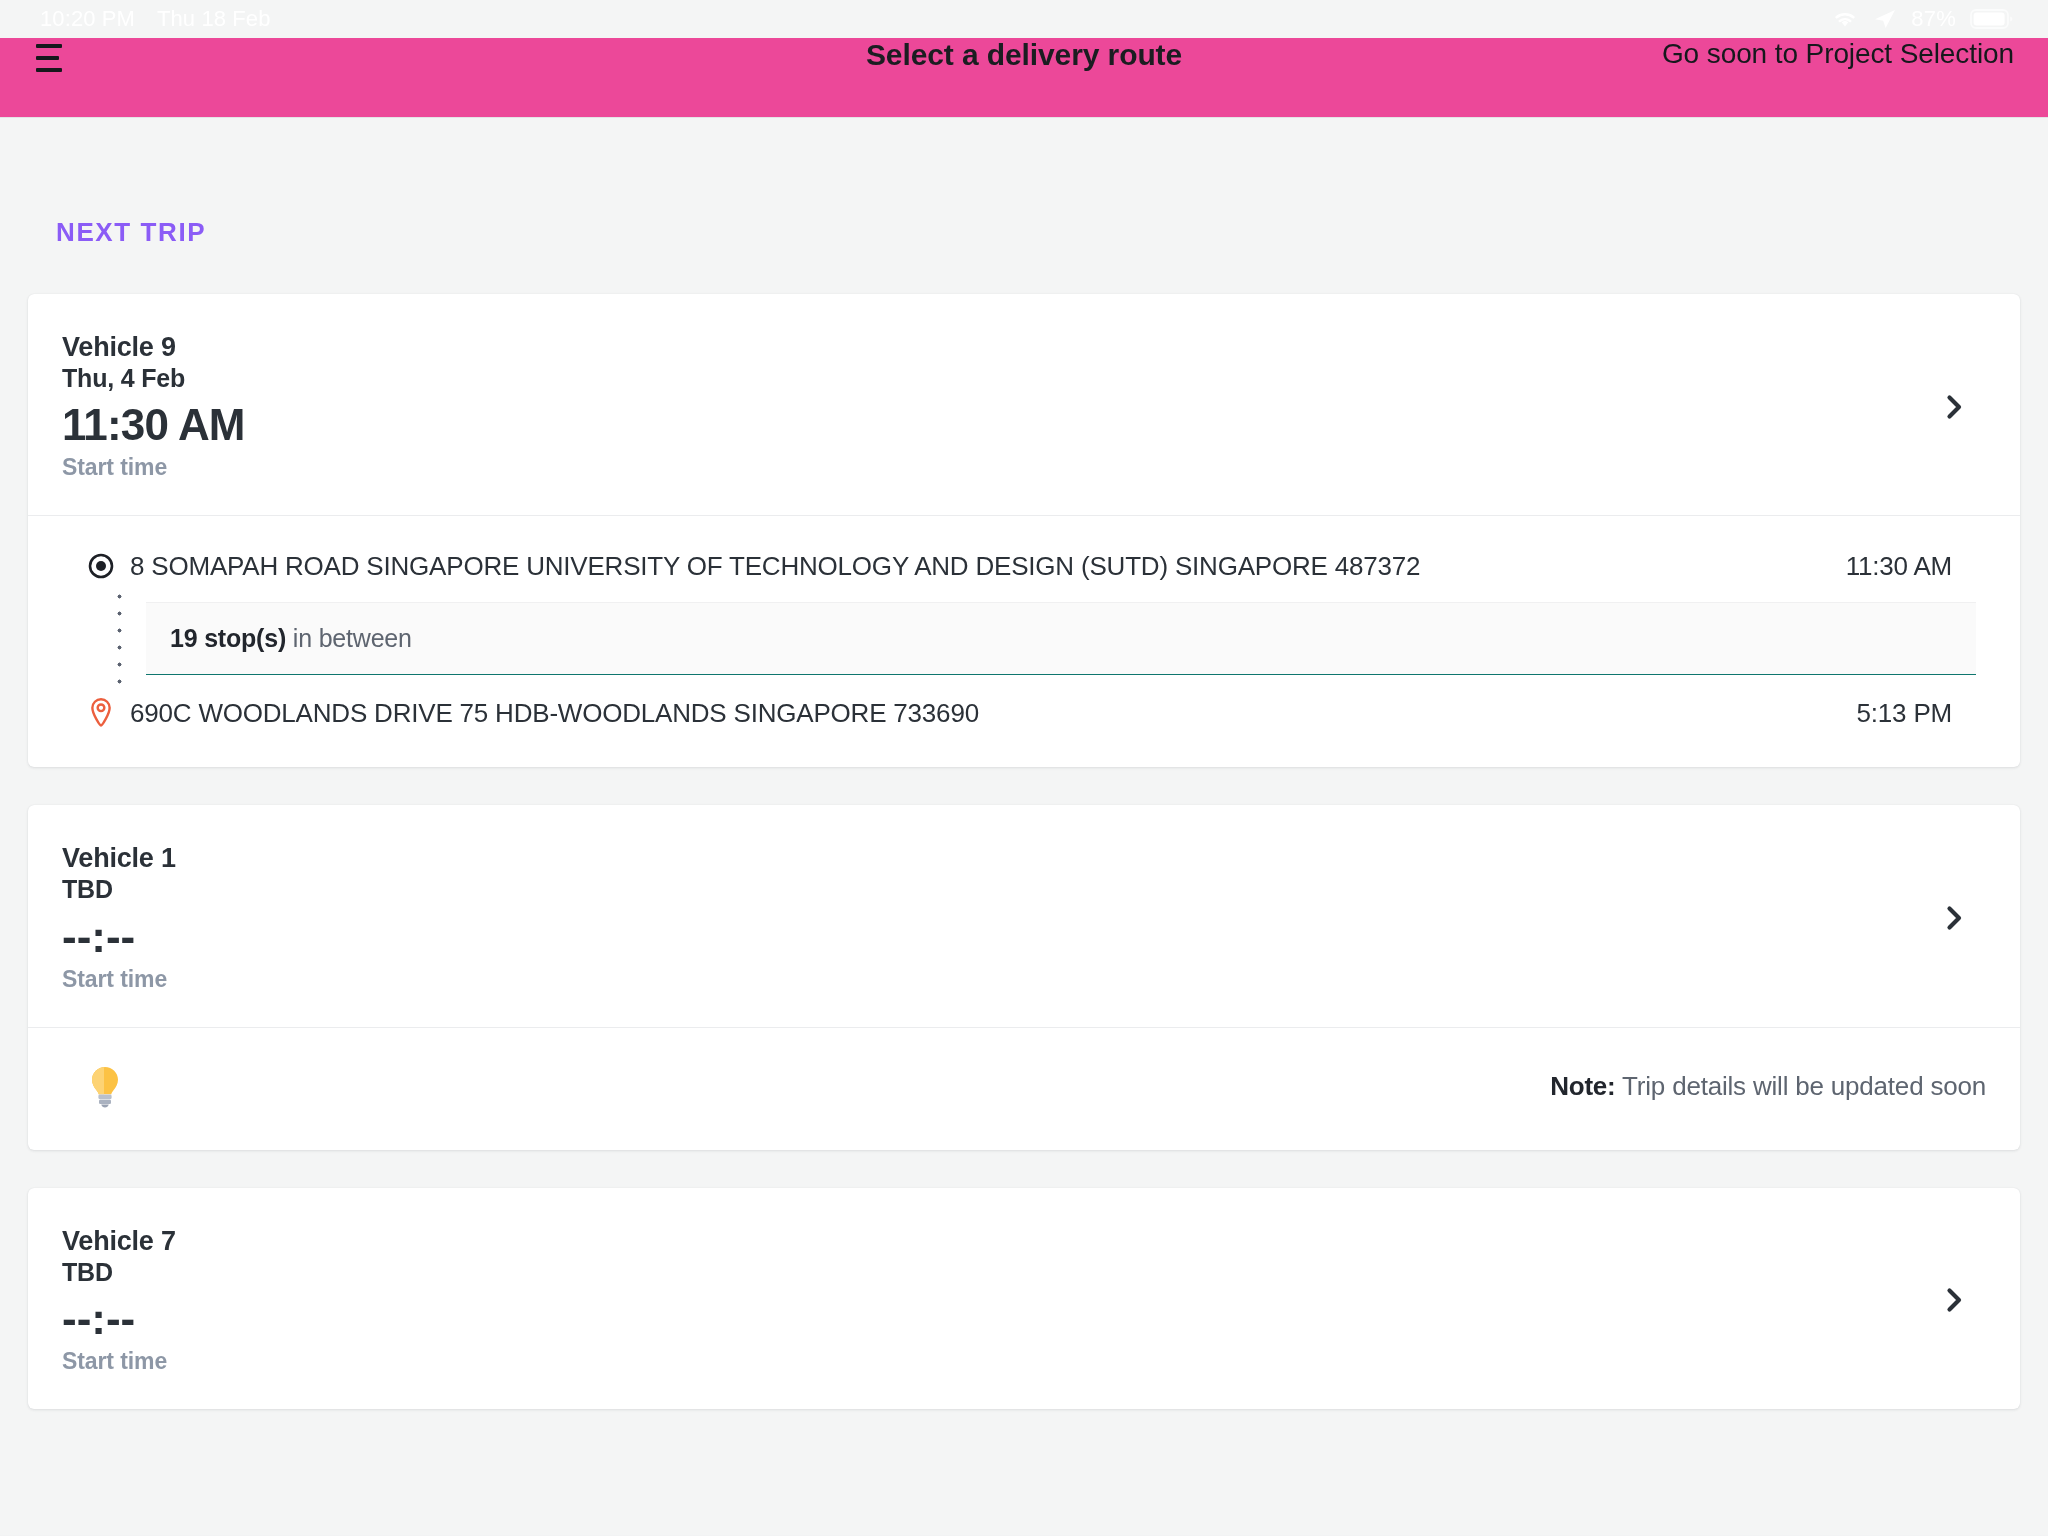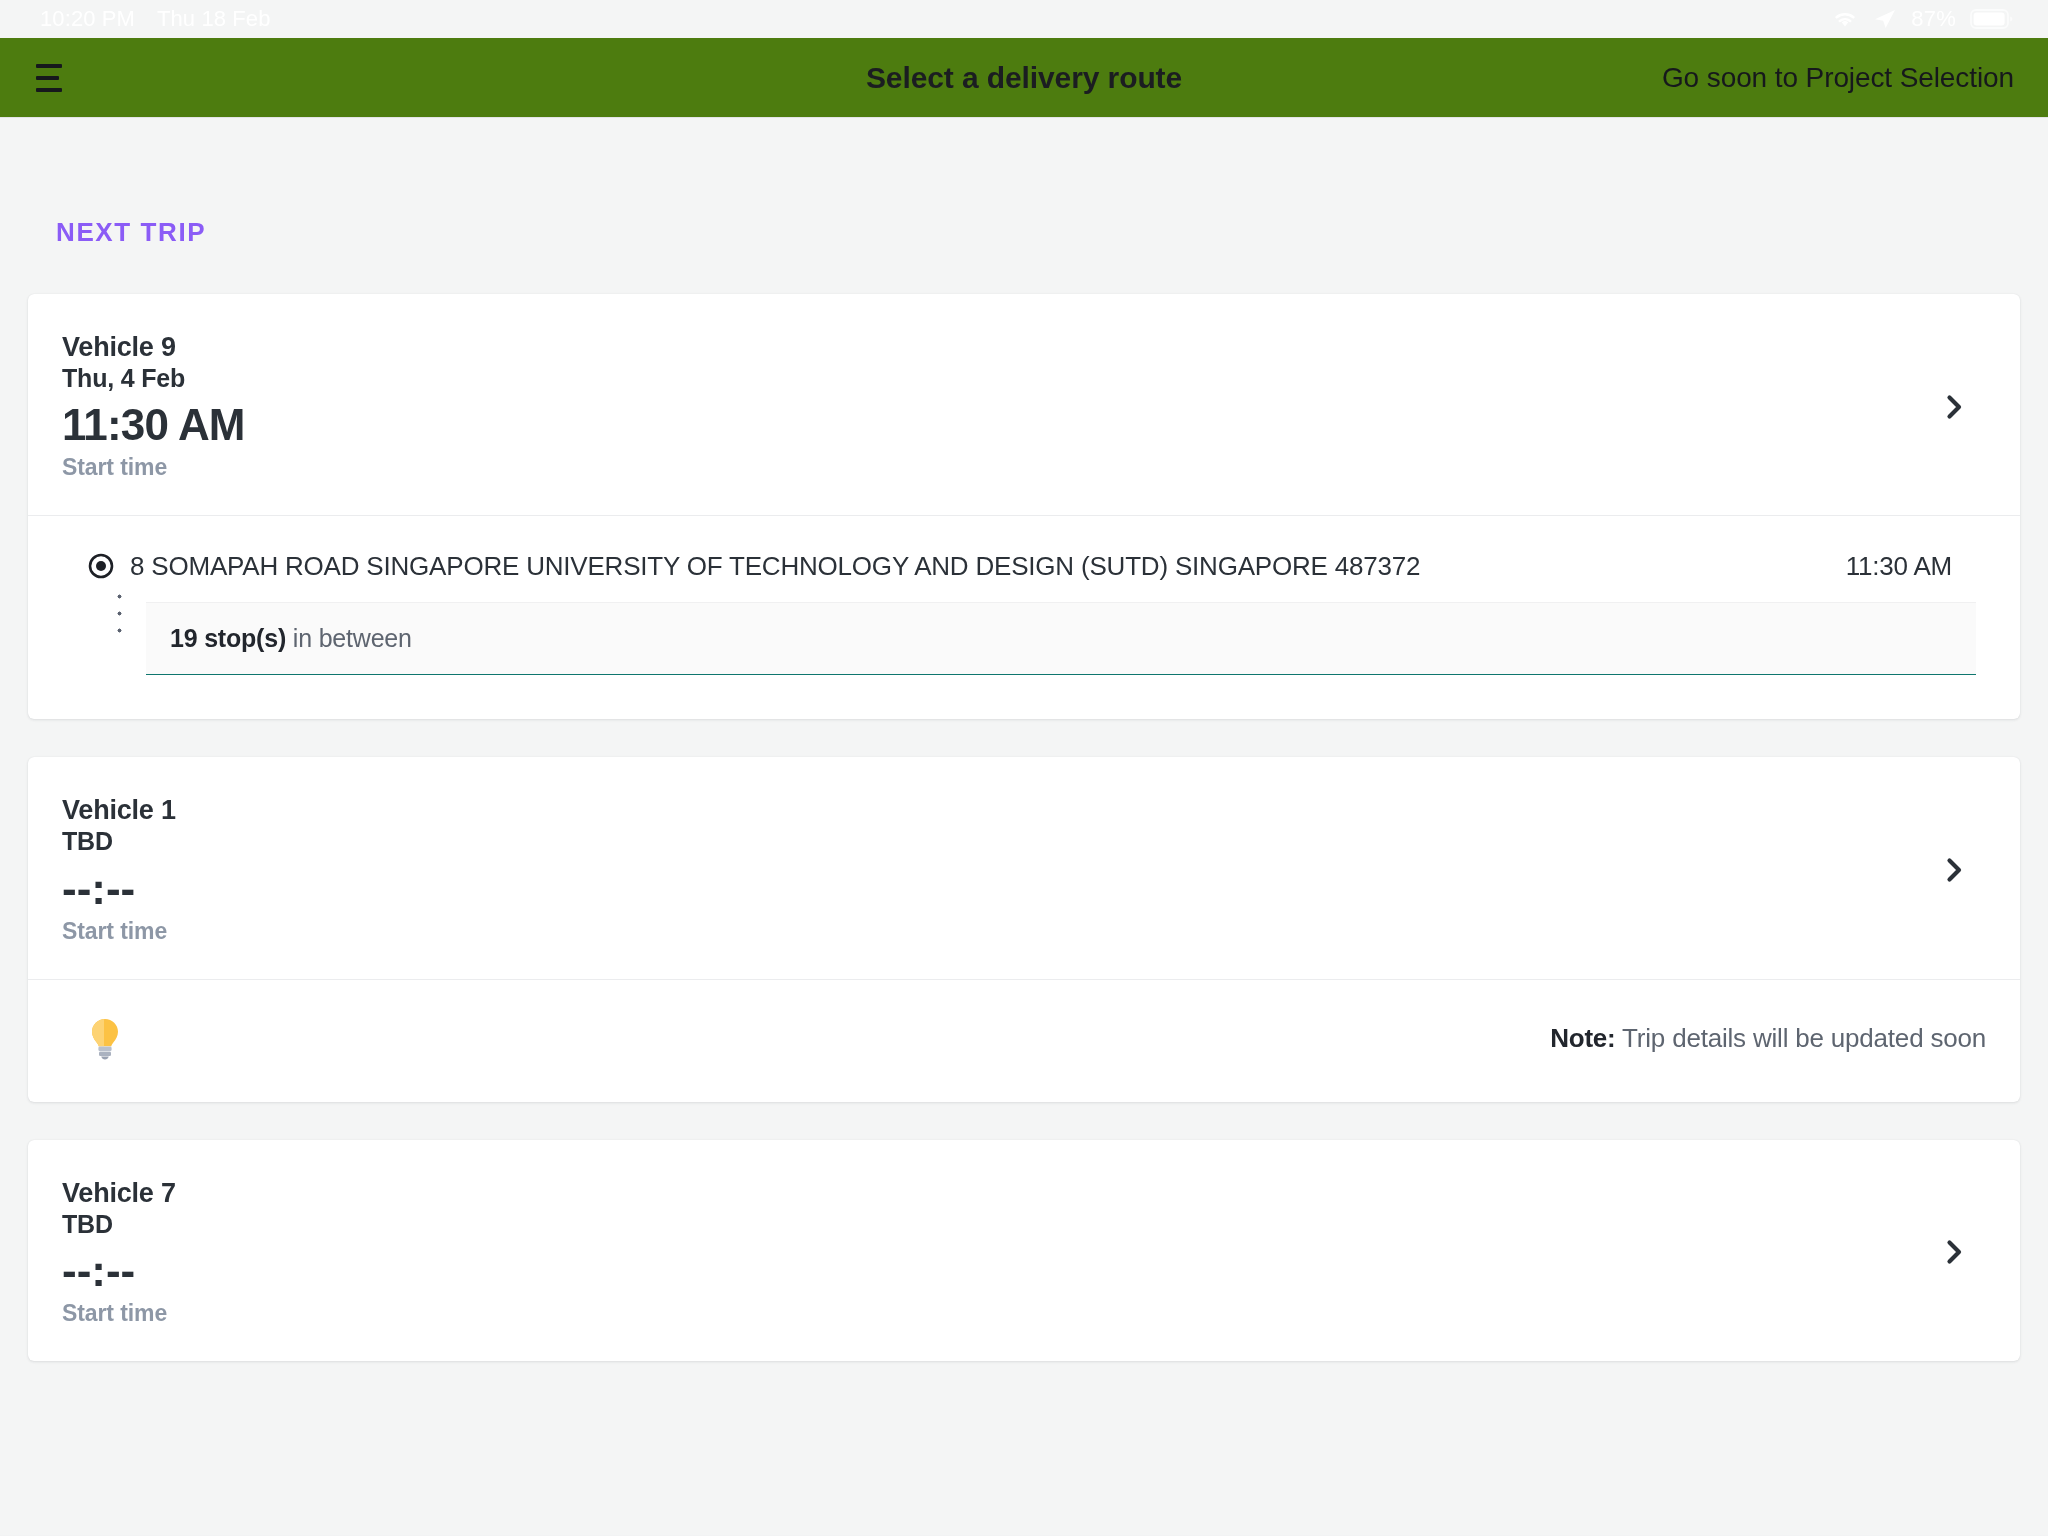--- a/index.html
+++ b/index.html
@@ -43,24 +43,24 @@
   .status-right .pct { font-size: 22px; color: #ffffff; letter-spacing: .2px; }
 
   .icon-wifi { width: 28px; height: 20px; display: block; }
   .icon-loc  { width: 24px; height: 22px; display: block; }
   .icon-batt { width: 44px; height: 22px; display: block; }
 
   
   .header {
     position: relative;
     height: 80px;
-    background: #4d7c0f;
+    background: #ec4899;
     border-bottom: 1px solid #e3e4e6;
     display: flex;
-    align-items: center;
+    align-items: flex-start;
     padding: 0 34px 0 32px;
   }
   .hamburger {
     width: 46px;
     height: 40px;
     display: flex;
     flex-direction: column;
     justify-content: center;
     gap: 8px;
     padding-left: 4px;
@@ -322,20 +322,30 @@
           </svg>
         </span>
         <span class="addr">8 SOMAPAH ROAD SINGAPORE UNIVERSITY OF TECHNOLOGY AND DESIGN (SUTD) SINGAPORE 487372</span>
         <span class="stop-time">11:30 AM</span>
       </div>
 
       <div class="between">
         <b>19 stop(s)</b><span> in between</span>
       </div>
 
+      <div class="stop-row">
+        <span class="marker">
+          <svg viewBox="0 0 28 34" width="26" height="32">
+            <path d="M14 2.2c-5.1 0-9.3 4.1-9.3 9.2 0 6.7 8 19 9.3 19s9.3-12.3 9.3-19c0-5.1-4.2-9.2-9.3-9.2z" fill="none" stroke="#ec5f3e" stroke-width="2.6"></path>
+            <circle cx="14" cy="11.4" r="3.6" fill="none" stroke="#ec5f3e" stroke-width="2.6"></circle>
+          </svg>
+        </span>
+        <span class="addr">690C WOODLANDS DRIVE 75 HDB-WOODLANDS SINGAPORE 733690</span>
+        <span class="stop-time">5:13 PM</span>
+      </div>
     </div>
   </div>
 
   <div class="card">
     <div class="card-head">
       <div class="card-head-text">
         <div class="veh-name">Vehicle 1</div>
         <div class="veh-date">TBD</div>
         <div class="veh-time tbd">--:--</div>
         <div class="veh-sub">Start time</div>

